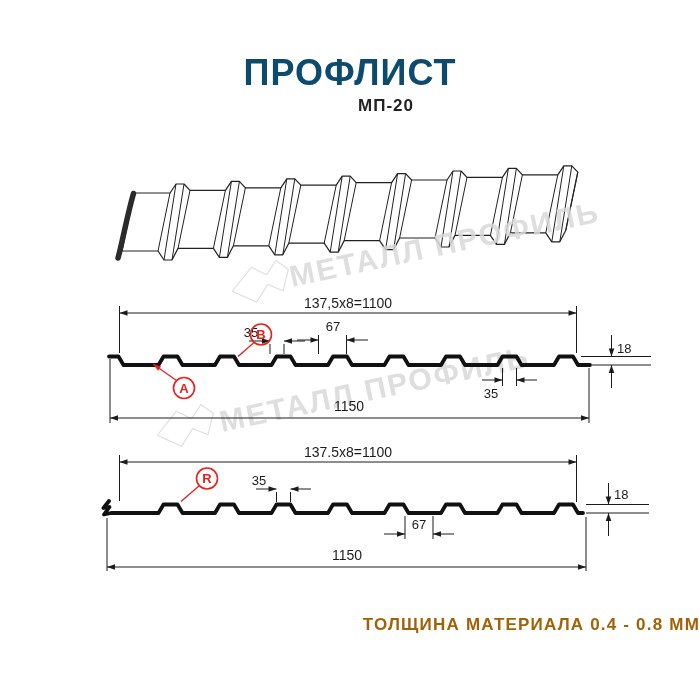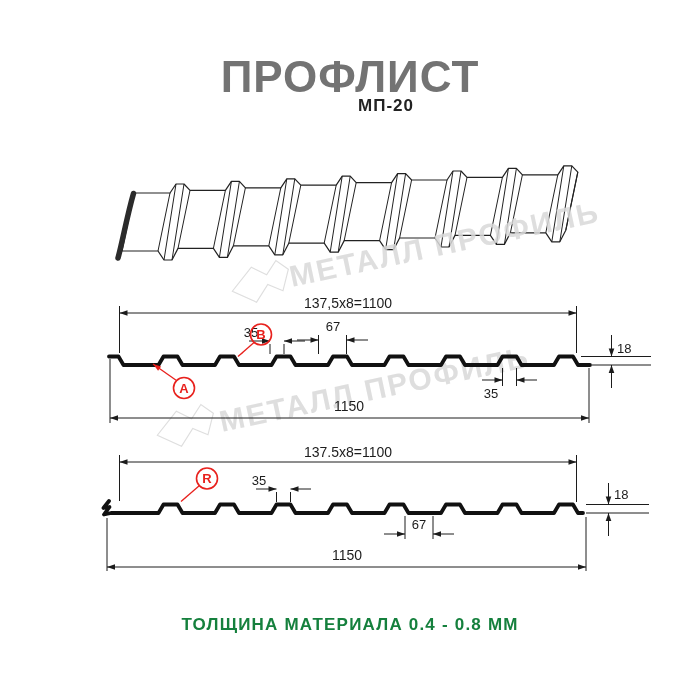--- a/index.html
+++ b/index.html
@@ -1,23 +1,23 @@
 <!DOCTYPE html>
 <html><head>
 <meta charset="utf-8">
 <style>
   html,body{margin:0;padding:0;background:#ffffff;}
   #stage{position:relative;width:700px;height:700px;background:#ffffff;overflow:hidden;
          font-family:"Liberation Sans",sans-serif;}
   #title{position:absolute;top:52px;left:0;width:700px;text-align:center;
-         font-size:44px;font-weight:800;letter-spacing:1px;color:#737373;}
+         font-size:36px;font-weight:800;letter-spacing:1px;color:#0c4a6e;}
   #subtitle{position:absolute;top:96px;left:0;width:700px;text-align:center;
          font-size:17px;font-weight:600;letter-spacing:1px;color:#222222;padding-left:36px;}
-  #footer-note{position:absolute;top:615px;left:0;width:700px;text-align:center;
-         font-size:17px;font-weight:600;letter-spacing:1.2px;color:#15803d;}
+  #footer-note{position:absolute;top:615px;left:0;width:700px;text-align:right;
+         font-size:17px;font-weight:600;letter-spacing:1.2px;color:#a16207;}
   svg{position:absolute;top:0;left:0;}
   .dimtxt{font-family:"Liberation Sans",sans-serif;font-size:13px;fill:#1c1c1c;}
   .dimtxt-lg{font-family:"Liberation Sans",sans-serif;font-size:14px;fill:#1c1c1c;}
   .thin{stroke:#1c1c1c;stroke-width:1;fill:none;}
   .arr{fill:#1c1c1c;stroke:none;}
   .profile{stroke:#111111;stroke-width:3.8;fill:none;stroke-linejoin:round;stroke-linecap:round;}
   .lbl-circle{fill:none;stroke-width:1.6;}
   .lbl-txt{font-family:"Liberation Sans",sans-serif;font-size:13px;font-weight:700;}
   .leader{stroke-width:1.3;fill:none;}
   .wm-txt{font-family:"Liberation Sans",sans-serif;font-size:30px;font-weight:700;letter-spacing:2px;}

